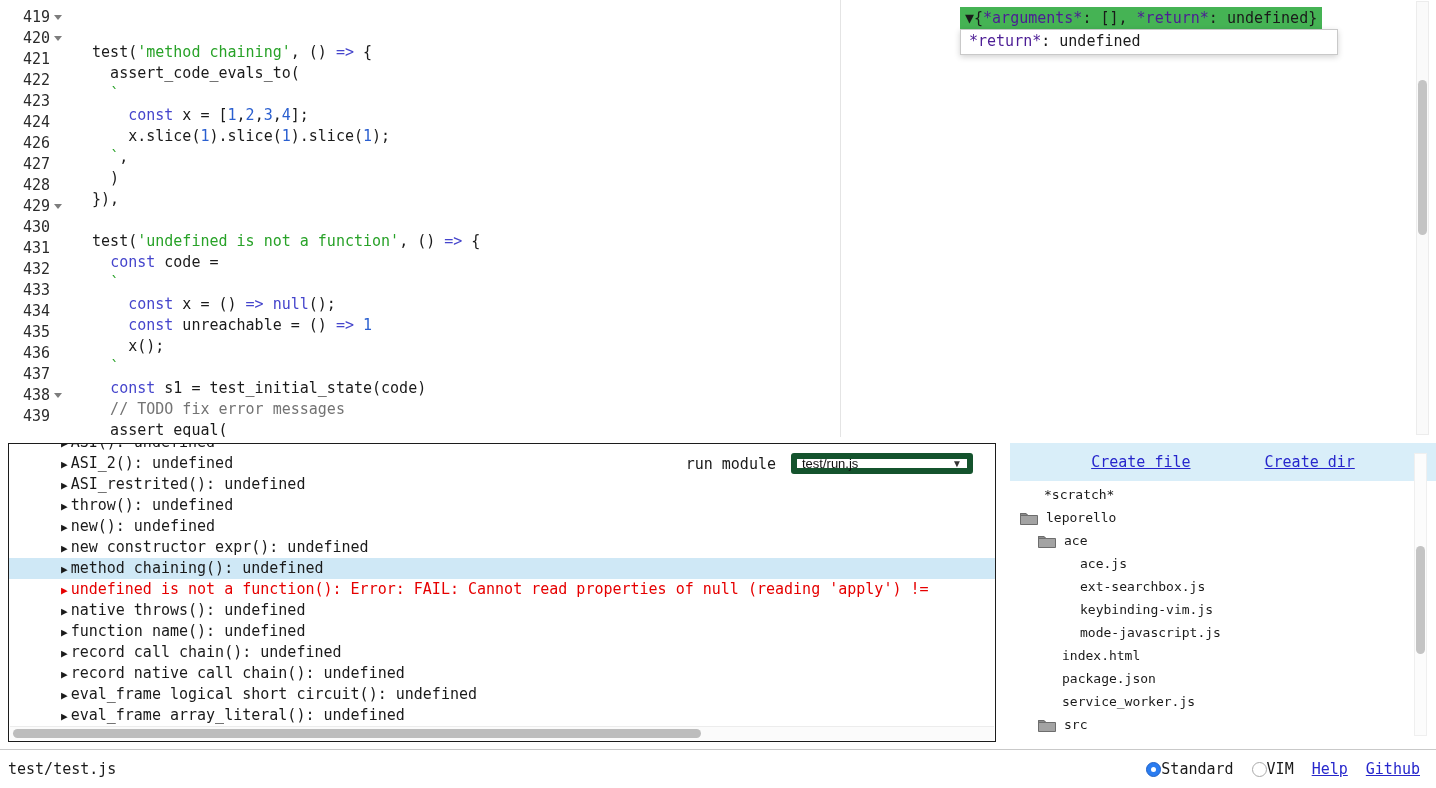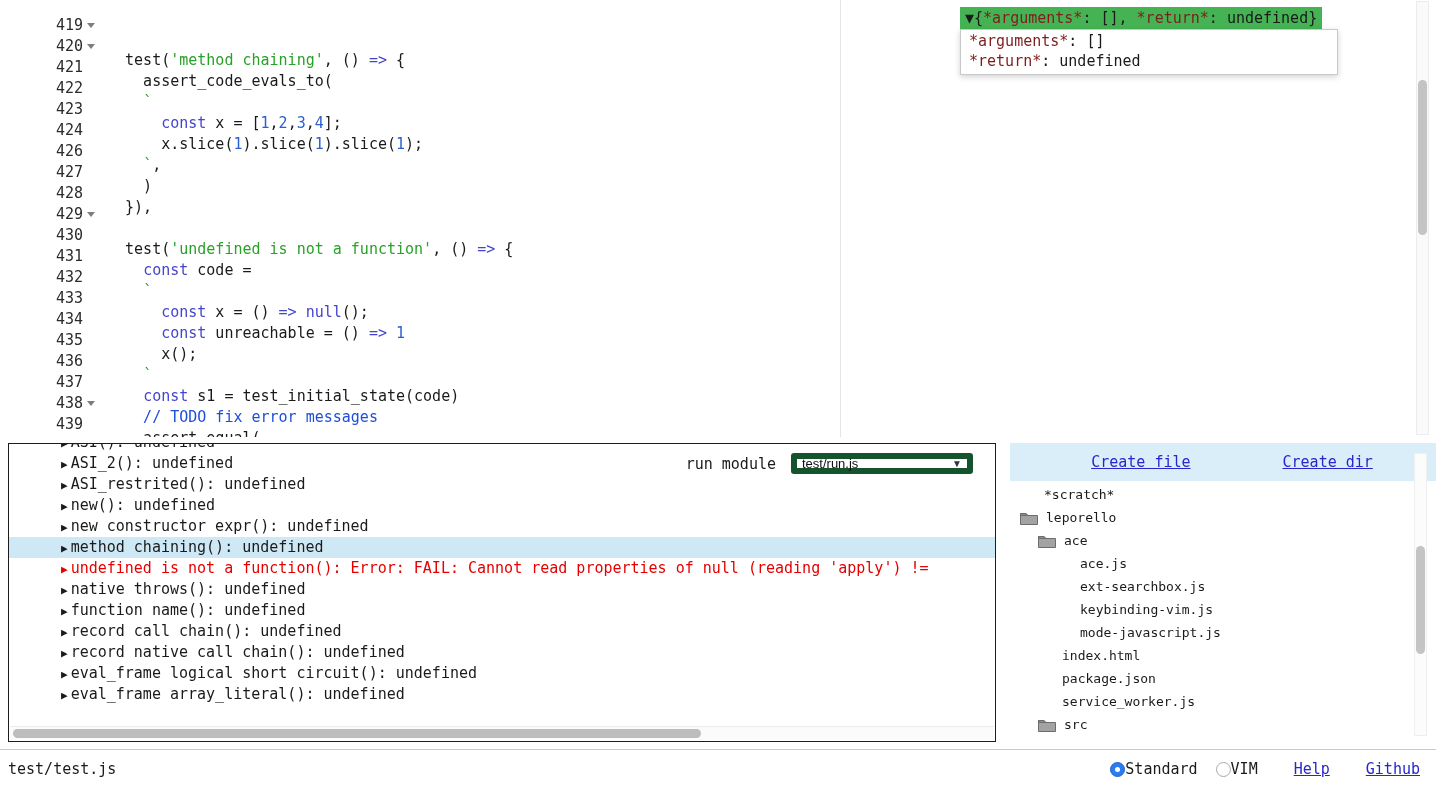--- a/index.html
+++ b/index.html
@@ -1,32 +1,32 @@
 <!DOCTYPE html>
 <html><head>
 <meta charset="utf-8">
 <style>
   html,body{margin:0;padding:0;background:#fff;}
   .screen{position:relative;width:1436px;height:788px;background:#fff;overflow:hidden;
           font-family:"DejaVu Sans Mono",monospace;color:#1a1a1a;}
 
   
   .editor{position:absolute;left:0;top:0;width:1436px;height:437px;overflow:hidden;background:#fff;}
-  .lines{position:absolute;left:0;top:15px;right:0;z-index:1;padding-left:33px;}
+  .lines{position:absolute;left:0;top:7px;right:0;z-index:1;}
   .line{display:flex;height:21px;line-height:21px;font-size:15px;white-space:pre;}
   .gutter{flex:0 0 64px;width:64px;position:relative;background:#fff;color:#2b2b2b;text-align:right;z-index:2;}
   .gutter .num{display:inline-block;padding-right:14px;}
   .fold{position:absolute;right:2px;top:8px;width:0;height:0;
         border-left:4px solid transparent;border-right:4px solid transparent;border-top:5px solid #7d7d7d;}
   .code{flex:1;padding-left:10px;position:relative;margin-top:35px;}
   .bg-full{background:#d6ebf5;}
   .bg-part{background:linear-gradient(90deg,#d6ebf5 0,#d6ebf5 776px,rgba(0,0,0,0) 776px);}
   .bg-pink{background:linear-gradient(90deg,#ffd6d6 0,#ffd6d6 776px,rgba(0,0,0,0) 776px);}
   .tk-p{color:#1a1a1a}.tk-k{color:#4545cc}.tk-s{color:#28a228}
-  .tk-n{color:#2a5fd0}.tk-c{color:#1d4ed8}.tk-m{color:#7f1d1d}
+  .tk-n{color:#2a5fd0}.tk-c{color:#737373}.tk-m{color:#4c1d95}
   .print-margin{position:absolute;left:840px;top:0;width:1px;height:437px;background:rgba(90,90,90,.16);z-index:3;}
 
   .tooltip-header{position:absolute;left:960px;top:7px;height:22px;line-height:22px;background:#45b354;
                   padding:0 5px;font-size:15px;white-space:pre;z-index:6;}
   .tooltip-body{position:absolute;left:960px;top:29px;width:376px;background:#fff;border:1px solid #c9c9c9;
                 box-shadow:0 2px 6px rgba(0,0,0,.18);padding:1px 0 3px;z-index:6;font-size:15px;}
   .tooltip-row{padding:0 8px;line-height:20px;white-space:pre;}
 
   .sb-v-editor{position:absolute;right:7px;top:1px;width:13px;height:434px;background:#fafafa;
                border:1px solid #ececec;z-index:7;box-sizing:border-box;}
@@ -44,21 +44,21 @@
   .module-select{width:182px;height:21px;box-sizing:border-box;border:6px solid #14532d;border-radius:3px;background:#fff;
                  display:flex;align-items:center;justify-content:space-between;padding:0 5px;
                  font-family:"Liberation Sans",sans-serif;font-size:13px;color:#111;}
   .module-select .arrow{font-size:10px;color:#333;}
   .sb-h{position:absolute;left:1px;right:1px;bottom:1px;height:13px;background:#fbfbfb;border-top:1px solid #ececec;}
   .sb-h .thumb{position:absolute;left:3px;top:2px;width:688px;height:9px;background:#bdbdbd;border-radius:5px;}
 
   
   .files-panel{position:absolute;left:1010px;top:443px;width:426px;height:299px;background:#fff;overflow:hidden;}
   .files-header{height:38px;background:#d9eef9;display:flex;align-items:center;justify-content:center;gap:74px;font-size:15px;}
-  .link{color:#2626cc;text-decoration:underline;cursor:pointer;margin-left:18px;}
+  .link{color:#2626cc;text-decoration:underline;cursor:pointer;}
   .file-tree{position:relative;padding-top:2px;font-size:13px;}
   .file-entry{height:23px;line-height:23px;display:flex;align-items:center;white-space:pre;}
   .folder-icon{display:inline-block;margin-right:8px;line-height:0;}
   .sb-v-files{position:absolute;right:9px;top:10px;width:13px;height:283px;background:#fcfcfc;
               border:1px solid #efefef;box-sizing:border-box;}
   .sb-v-files .thumb{position:absolute;left:1px;top:92px;width:9px;height:108px;background:#c4c4c4;border-radius:6px;}
 
   
   .status-bar{position:absolute;left:0;top:749px;width:1436px;height:39px;box-sizing:border-box;background:#fff;
               border-top:1px solid #c9c9c9;display:flex;align-items:center;justify-content:space-between;
@@ -95,34 +95,34 @@
         <div class="line"><div class="gutter"><span class="num">435</span></div><div class="code bg-part"><span class="tk-p">    </span><span class="tk-s">`</span></div></div>
         <div class="line"><div class="gutter"><span class="num">436</span></div><div class="code bg-part"><span class="tk-p">    </span><span class="tk-k">const</span><span class="tk-p"> s1 = test_initial_state(code)</span></div></div>
         <div class="line"><div class="gutter"><span class="num">437</span></div><div class="code"><span class="tk-c">    // TODO fix error messages</span></div></div>
         <div class="line"><div class="gutter"><span class="num">438</span><span class="fold"></span></div><div class="code bg-pink"><span class="tk-p">    assert_equal(</span></div></div>
         <div class="line"><div class="gutter"><span class="num">439</span></div><div class="code bg-pink"><span class="tk-p">      s1.calltree</span></div></div>
       </div>
     <div class="print-margin"></div>
 
     <div class="tooltip-header" id="tt-header"><span class="tk-p">▼{</span><span class="tk-m">*arguments*</span><span class="tk-p">: [], </span><span class="tk-m">*return*</span><span class="tk-p">: undefined}</span></div>
     <div class="tooltip-body" id="tt-body">
-        <div class="tooltip-row"><span class="tk-m">*arguments*</span><span class="tk-p">: []</span></div>
         <div class="tooltip-row"><span class="tk-m">*return*</span><span class="tk-p">: undefined</span></div>
       </div>
 
     <div class="sb-v-editor">
       <div class="thumb"></div>
     </div>
   </div>
 
   <div class="eval-panel">
     <div class="results" id="results">
         <div class="result-item"><span class="marker">▶</span><span>ASI(): undefined</span></div>
         <div class="result-item"><span class="marker">▶</span><span>ASI_2(): undefined</span></div>
         <div class="result-item"><span class="marker">▶</span><span>ASI_restrited(): undefined</span></div>
+        <div class="result-item"><span class="marker">▶</span><span>throw(): undefined</span></div>
         <div class="result-item"><span class="marker">▶</span><span>new(): undefined</span></div>
         <div class="result-item"><span class="marker">▶</span><span>new constructor expr(): undefined</span></div>
         <div class="result-item selected"><span class="marker">▶</span><span>method chaining(): undefined</span></div>
         <div class="result-item error"><span class="marker">▶</span><span>undefined is not a function(): Error: FAIL: Cannot read properties of null (reading 'apply') !=</span></div>
         <div class="result-item"><span class="marker">▶</span><span>native throws(): undefined</span></div>
         <div class="result-item"><span class="marker">▶</span><span>function name(): undefined</span></div>
         <div class="result-item"><span class="marker">▶</span><span>record call chain(): undefined</span></div>
         <div class="result-item"><span class="marker">▶</span><span>record native call chain(): undefined</span></div>
         <div class="result-item"><span class="marker">▶</span><span>eval_frame logical short circuit(): undefined</span></div>
         <div class="result-item"><span class="marker">▶</span><span>eval_frame array_literal(): undefined</span></div>

